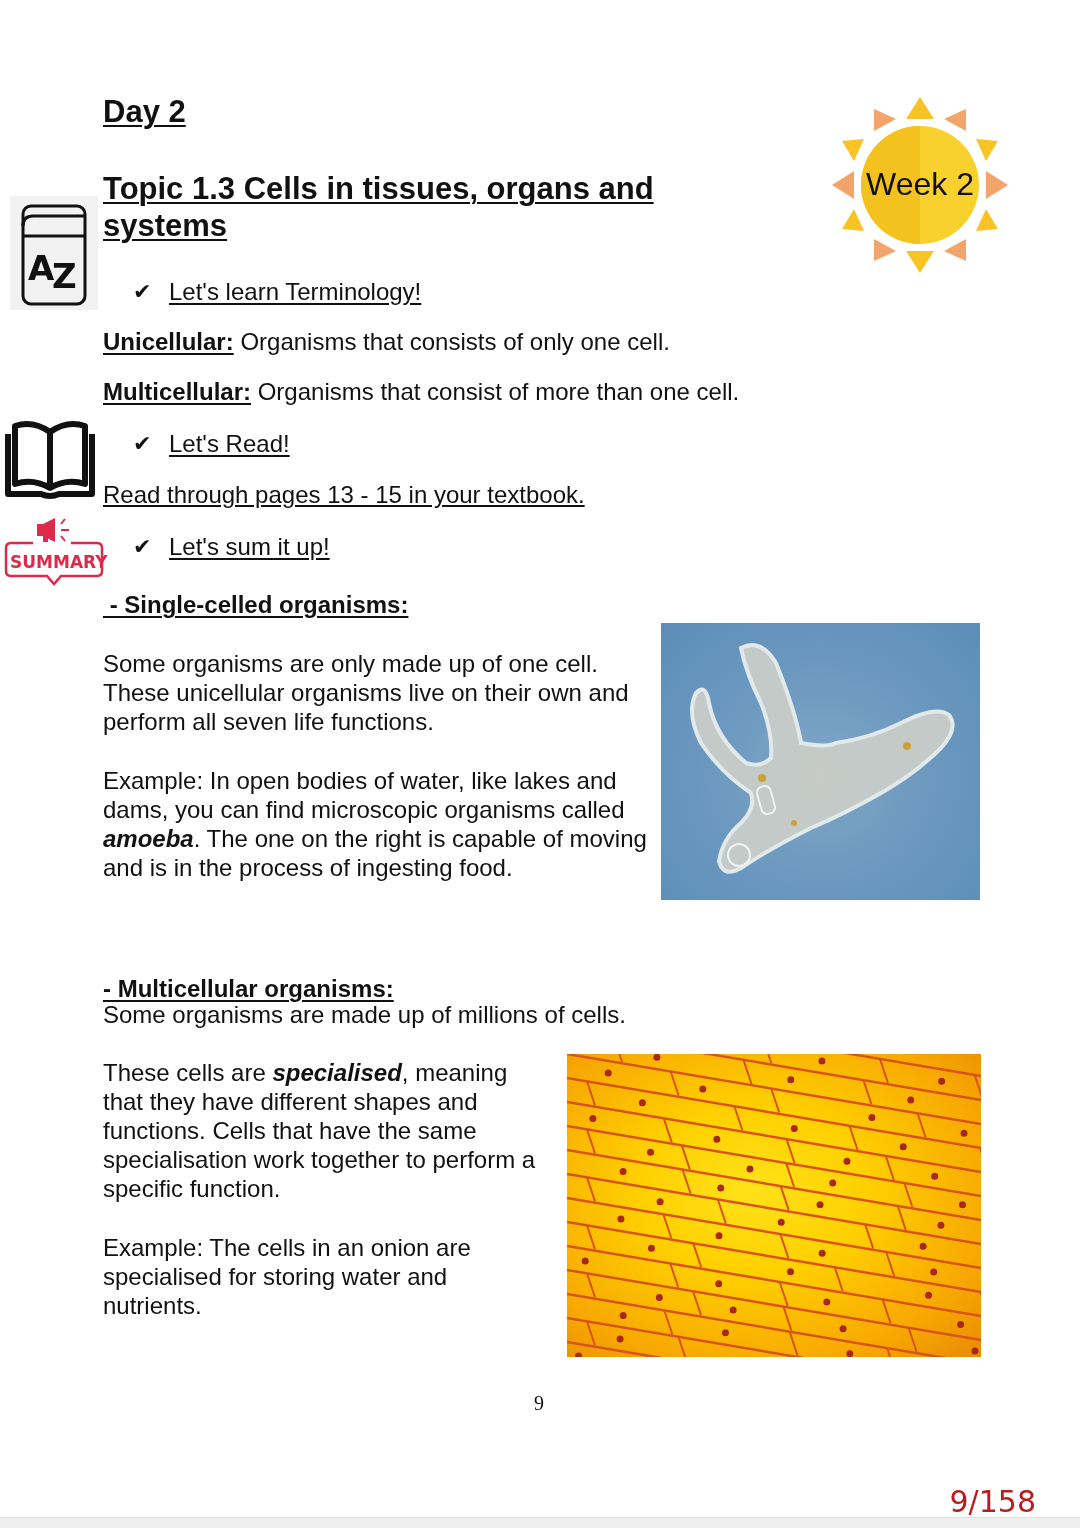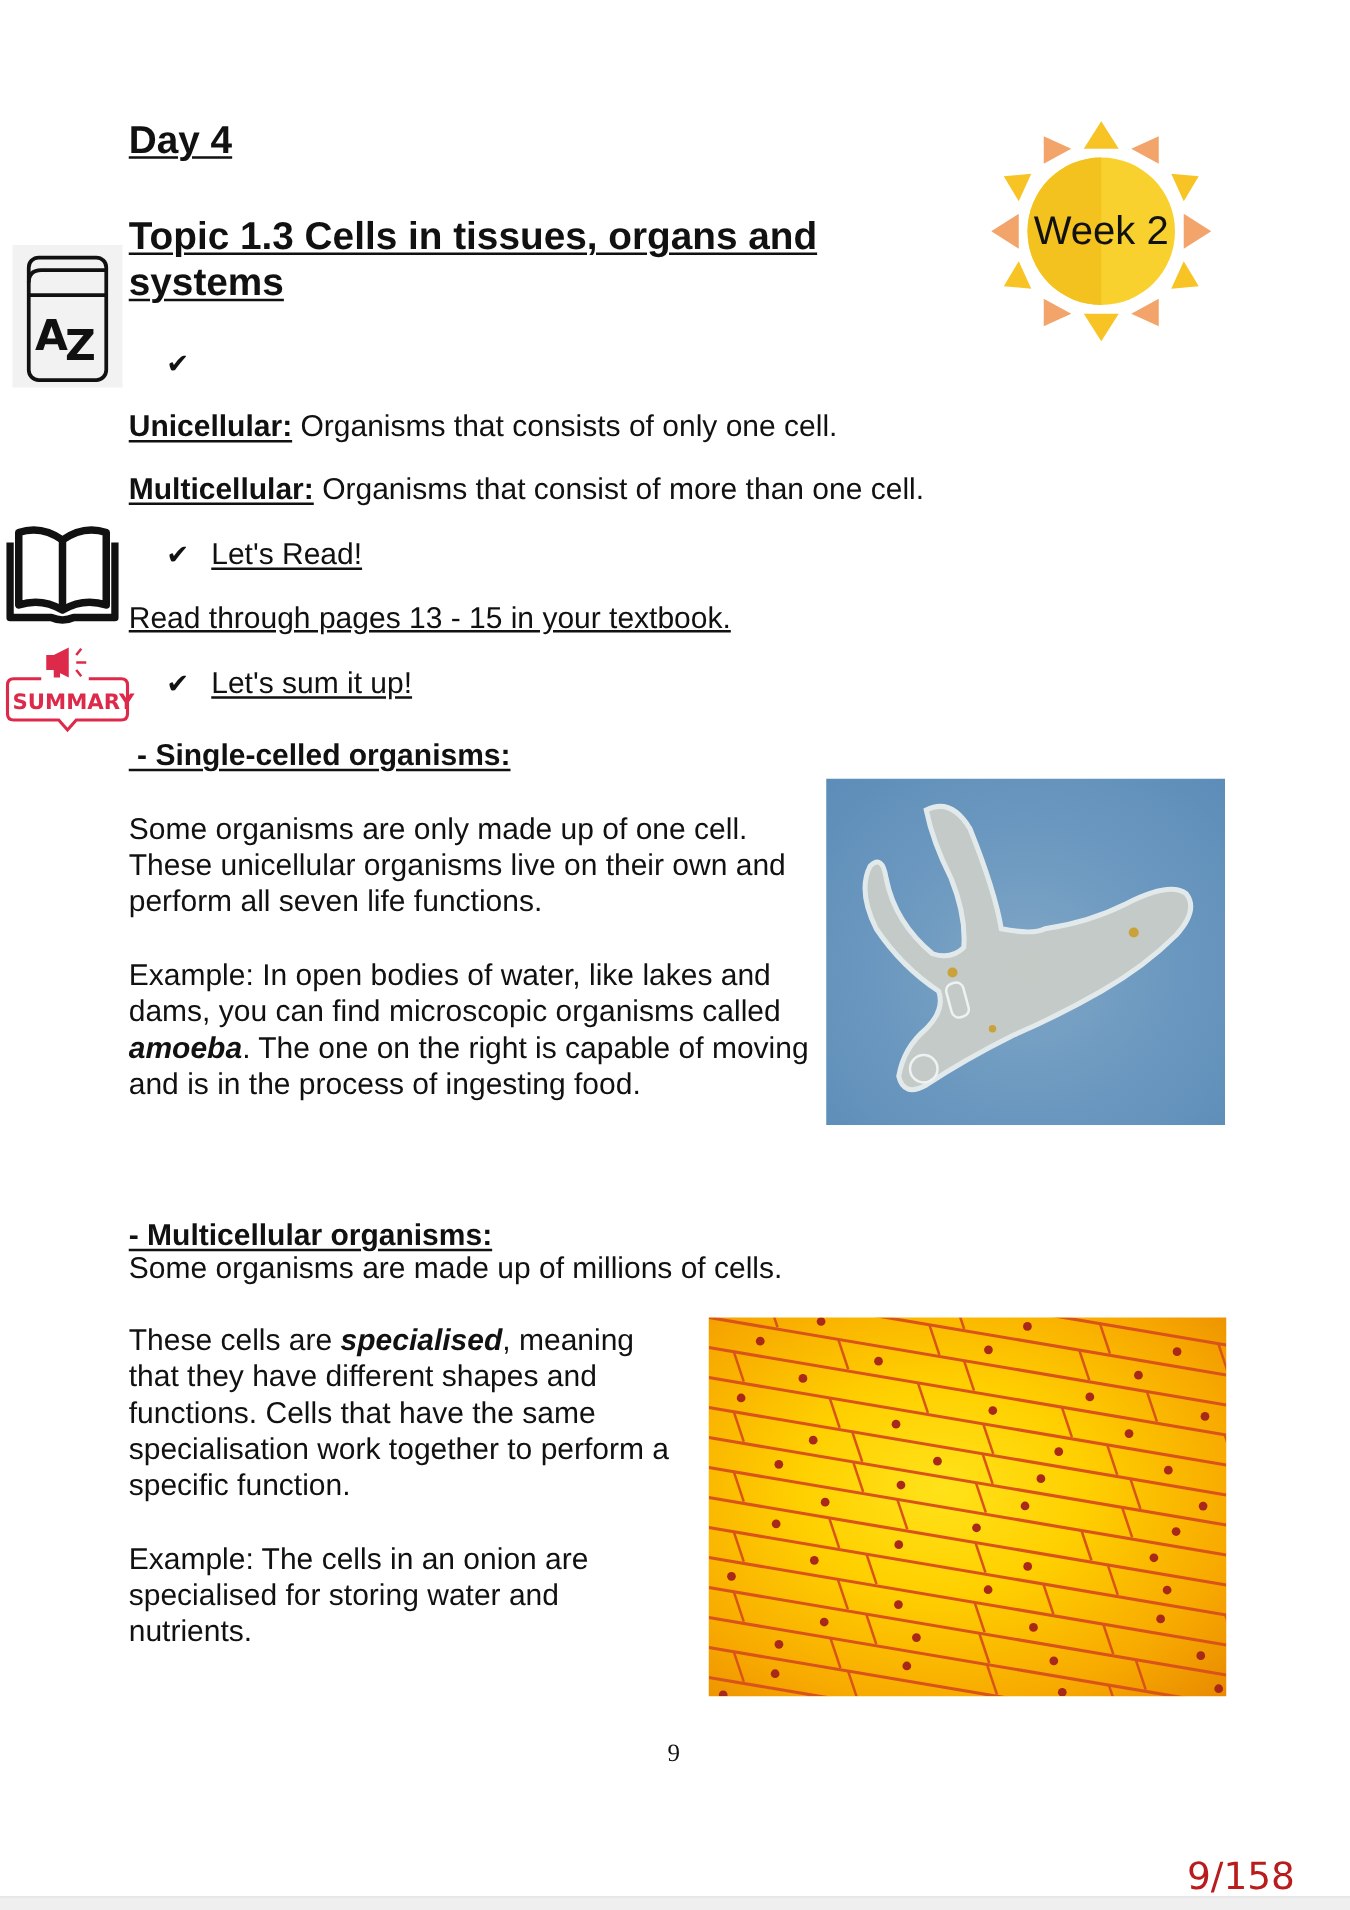--- a/index.html
+++ b/index.html
@@ -20,24 +20,24 @@
     background: radial-gradient(ellipse at 50% 55%, #7fa6c6 0%, #6a97bf 55%, #5c8db8 100%); }
   .img-onion { left: 567px; top: 1054px; width: 414px; height: 303px; overflow: hidden;
     background: radial-gradient(ellipse at 45% 45%, #ffe21a 0%, #ffd000 35%, #f7a800 75%, #e88a00 100%); }
   .pagenum { left: 534px; top: 1392px; font-family: "Liberation Serif", serif; font-size: 20px; }
   .counter { right: 44px; top: 1484px; font-size: 30px; color: #b91c1c; font-family: "DejaVu Sans", sans-serif; }
   .bottom-bar { left: 0; top: 1517px; width: 1080px; height: 11px; background: #efefef; border-top: 1px solid #e2e2e2; }
 </style>
 </head>
 <body>
 
-<div class="abs h-day u">Day 4</div>
+<div class="abs h-day u">Day 2</div>
 <div class="abs h-topic u">Topic 1.3 Cells in tissues, organs and systems</div>
 
-<div class="abs" style="left:793px; top:96px; width:176px; height:178px;">
+<div class="abs" style="left:832px; top:96px; width:176px; height:178px;">
   <svg width="176" height="178" viewBox="0 0 176 178">
     <g transform="translate(88,89)">
       <polygon points="0,-88 14,-66 -14,-66" fill="#f7c325"></polygon>
       <polygon points="0,88 14,66 -14,66" fill="#f7c325"></polygon>
       <polygon points="-88,0 -66,14 -66,-14" fill="#f2a46a"></polygon>
       <polygon points="88,0 66,14 66,-14" fill="#f2a46a"></polygon>
       <polygon points="-46,-76 -24,-66 -46,-54" fill="#f2a46a"></polygon>
       <polygon points="46,-76 24,-66 46,-54" fill="#f2a46a"></polygon>
       <polygon points="-46,76 -24,66 -46,54" fill="#f2a46a"></polygon>
       <polygon points="46,76 24,66 46,54" fill="#f2a46a"></polygon>
@@ -58,20 +58,21 @@
     <rect x="13" y="10" width="62" height="98" rx="8" fill="none" stroke="#111" stroke-width="3"></rect>
     <path d="M13,30 Q13,20 23,20 L75,20" fill="none" stroke="#111" stroke-width="3"></path>
     <line x1="13" y1="40" x2="75" y2="40" stroke="#111" stroke-width="3"></line>
     <text x="18" y="84" font-family="DejaVu Sans, sans-serif" font-weight="bold" font-size="34" fill="#111">A</text>
     <text x="42" y="92" font-family="DejaVu Sans, sans-serif" font-weight="bold" font-size="34" fill="#111">Z</text>
   </svg>
 </div>
 
 <div class="abs check-row" style="top:278px;">
   <span class="tick">✔</span>
+  <span class="lbl">Let's learn Terminology!</span>
 </div>
 
 <div class="abs p" style="top:327px;">
   <span class="term">Unicellular:</span>
   <span>Organisms that consists of only one cell.</span>
 </div>
 <div class="abs p" style="top:377px;">
   <span class="term">Multicellular:</span>
   <span>Organisms that consist of more than one cell.</span>
 </div>

